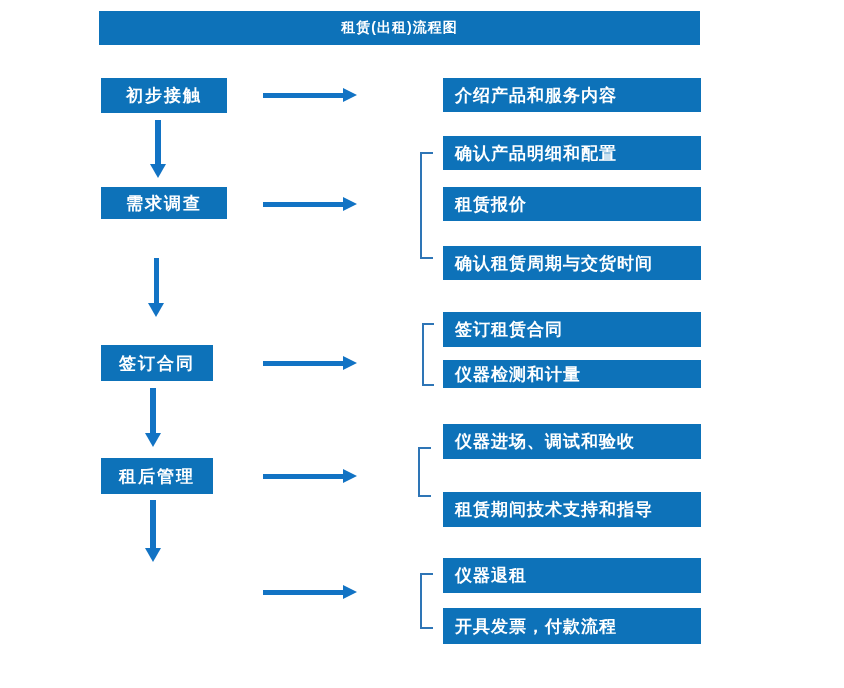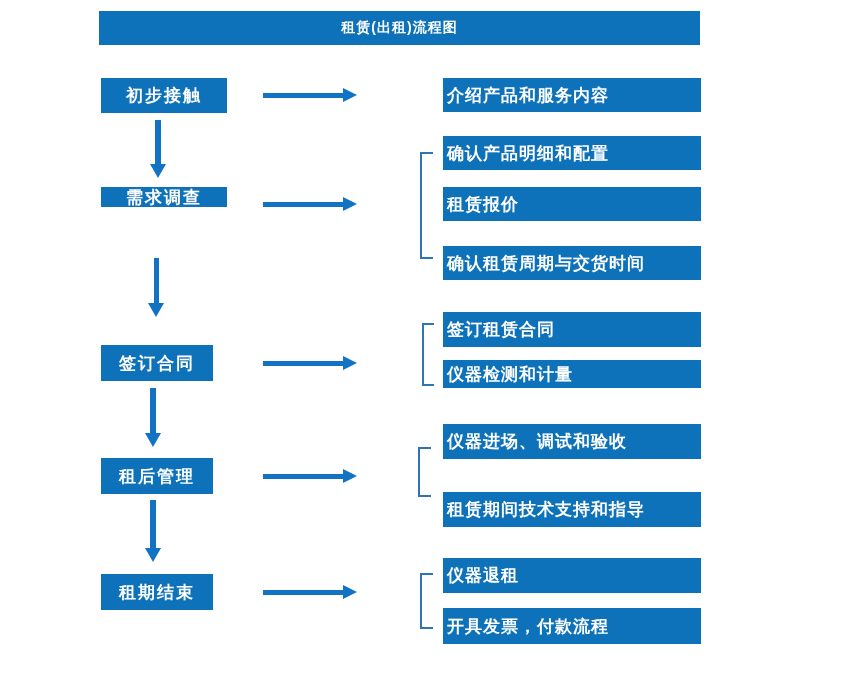--- a/index.html
+++ b/index.html
@@ -20,21 +20,21 @@
     font-size:14px;font-weight:bold;letter-spacing:1px;
   }
   .lbox{
     position:absolute;background:var(--box-blue);color:var(--text-white);
     display:flex;align-items:center;justify-content:center;
     font-size:17px;font-weight:bold;letter-spacing:2px;
   }
   .rbox{
     position:absolute;left:443px;width:258px;height:34px;
     background:var(--box-blue);color:var(--text-white);
-    display:flex;align-items:center;box-sizing:border-box;padding-left:4px;
+    display:flex;align-items:center;box-sizing:border-box;padding-left:12px;
     font-size:17px;font-weight:bold;letter-spacing:1px;
   }
   .h-stem{position:absolute;height:5px;background:var(--arrow-blue);}
   .h-head{
     position:absolute;width:0;height:0;
     border-top:7px solid transparent;border-bottom:7px solid transparent;
     border-left:14px solid var(--arrow-blue);
   }
   .v-stem{position:absolute;width:6px;background:var(--arrow-blue);}
   .v-head{
@@ -50,24 +50,23 @@
   }
 </style>
 </head>
 <body>
 
 <div class="canvas">
 
   <div class="title-bar">租赁(出租)流程图</div>
 
   <div class="lbox" style="left:101px;top:78px;width:126px;height:35px;">初步接触</div>
-  <div class="lbox" style="left:101px;top:187px;width:126px;height:20px;">需求调查</div>
+  <div class="lbox" style="left:101px;top:187px;width:126px;height:32px;">需求调查</div>
   <div class="lbox" style="left:101px;top:345px;width:112px;height:36px;">签订合同</div>
   <div class="lbox" style="left:101px;top:458px;width:112px;height:36px;">租后管理</div>
-  <div class="lbox" style="left:101px;top:574px;width:112px;height:36px;">租期结束</div>
 
   <div class="rbox" style="top:78px;">介绍产品和服务内容</div>
   <div class="rbox" style="top:136px;">确认产品明细和配置</div>
   <div class="rbox" style="top:187px;">租赁报价</div>
   <div class="rbox" style="top:246px;">确认租赁周期与交货时间</div>
   <div class="rbox" style="top:312px;height:35px;">签订租赁合同</div>
   <div class="rbox" style="top:360px;height:28px;">仪器检测和计量</div>
   <div class="rbox" style="top:424px;height:35px;">仪器进场、调试和验收</div>
   <div class="rbox" style="top:492px;height:35px;">租赁期间技术支持和指导</div>
   <div class="rbox" style="top:558px;height:35px;">仪器退租</div>

